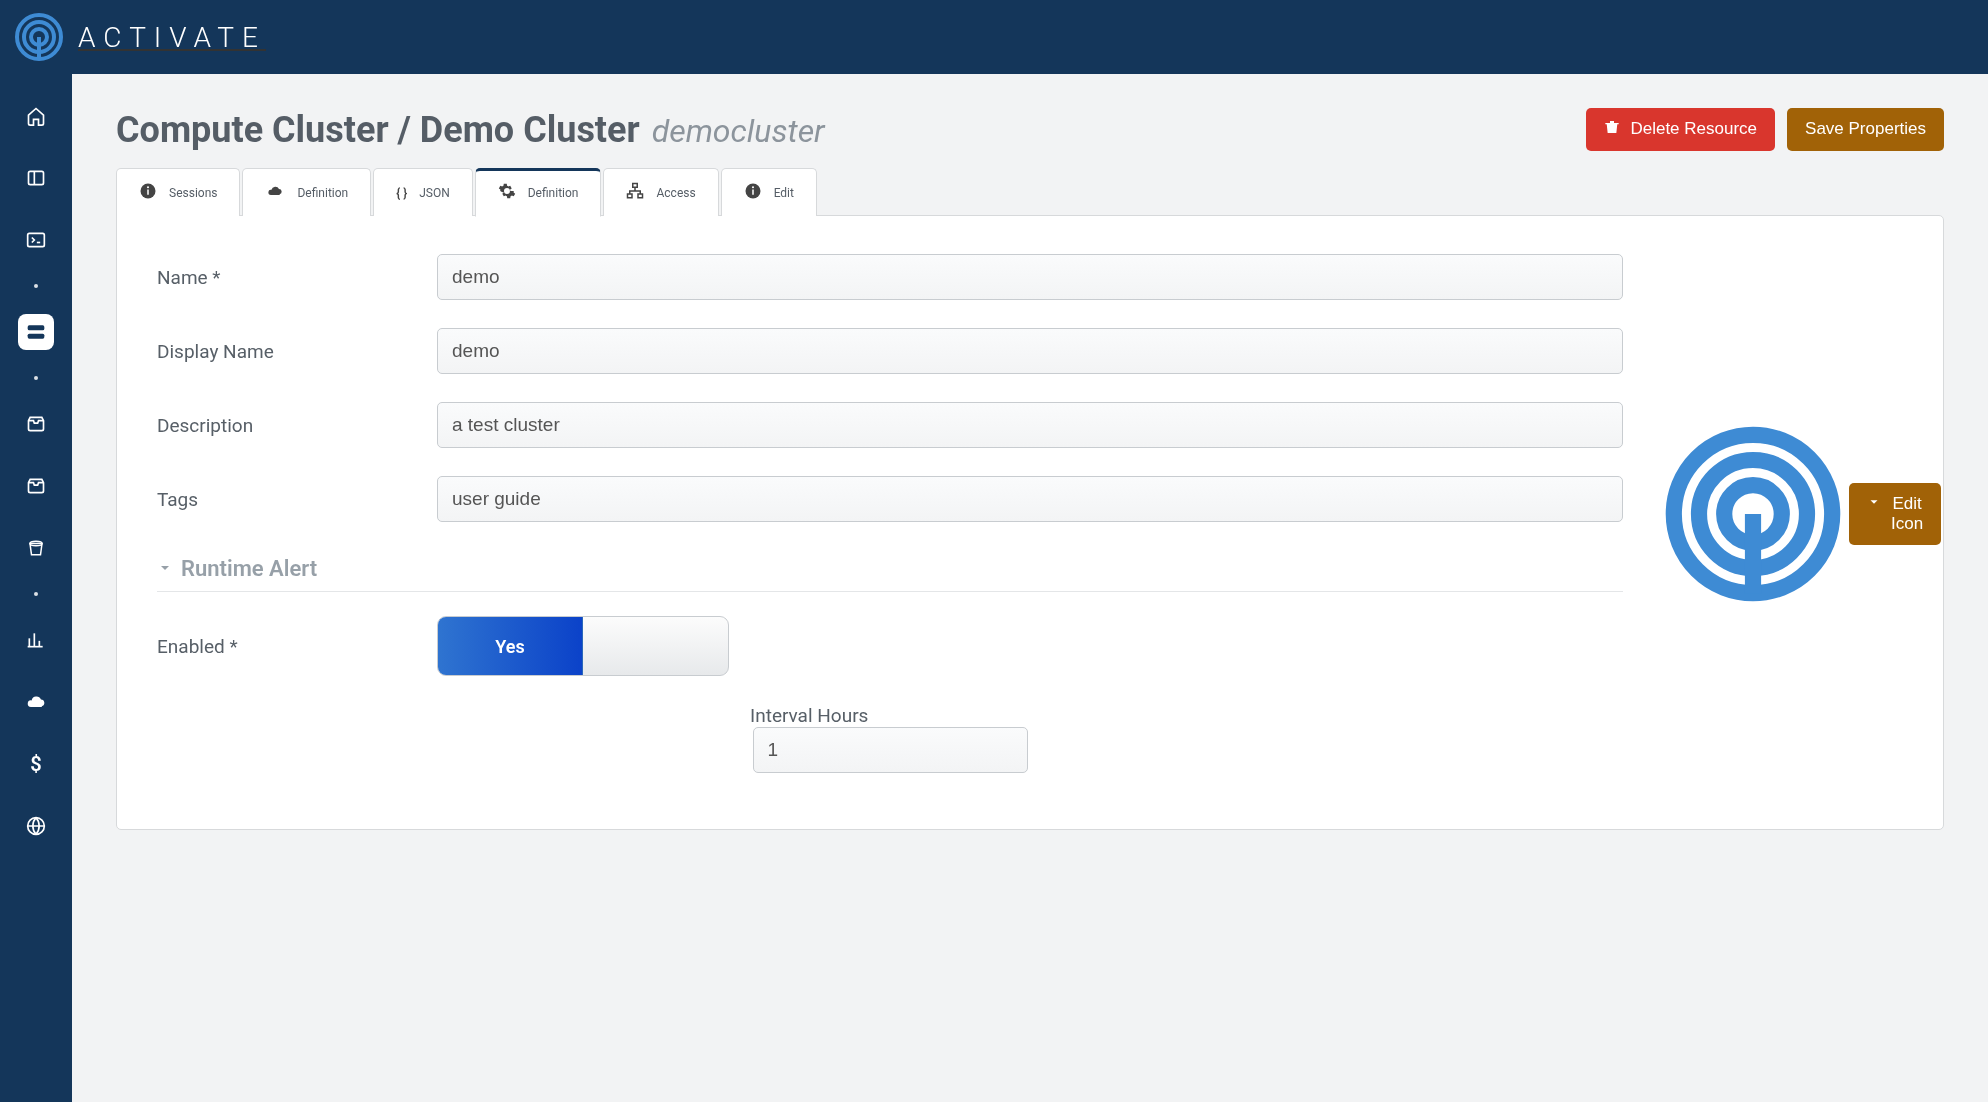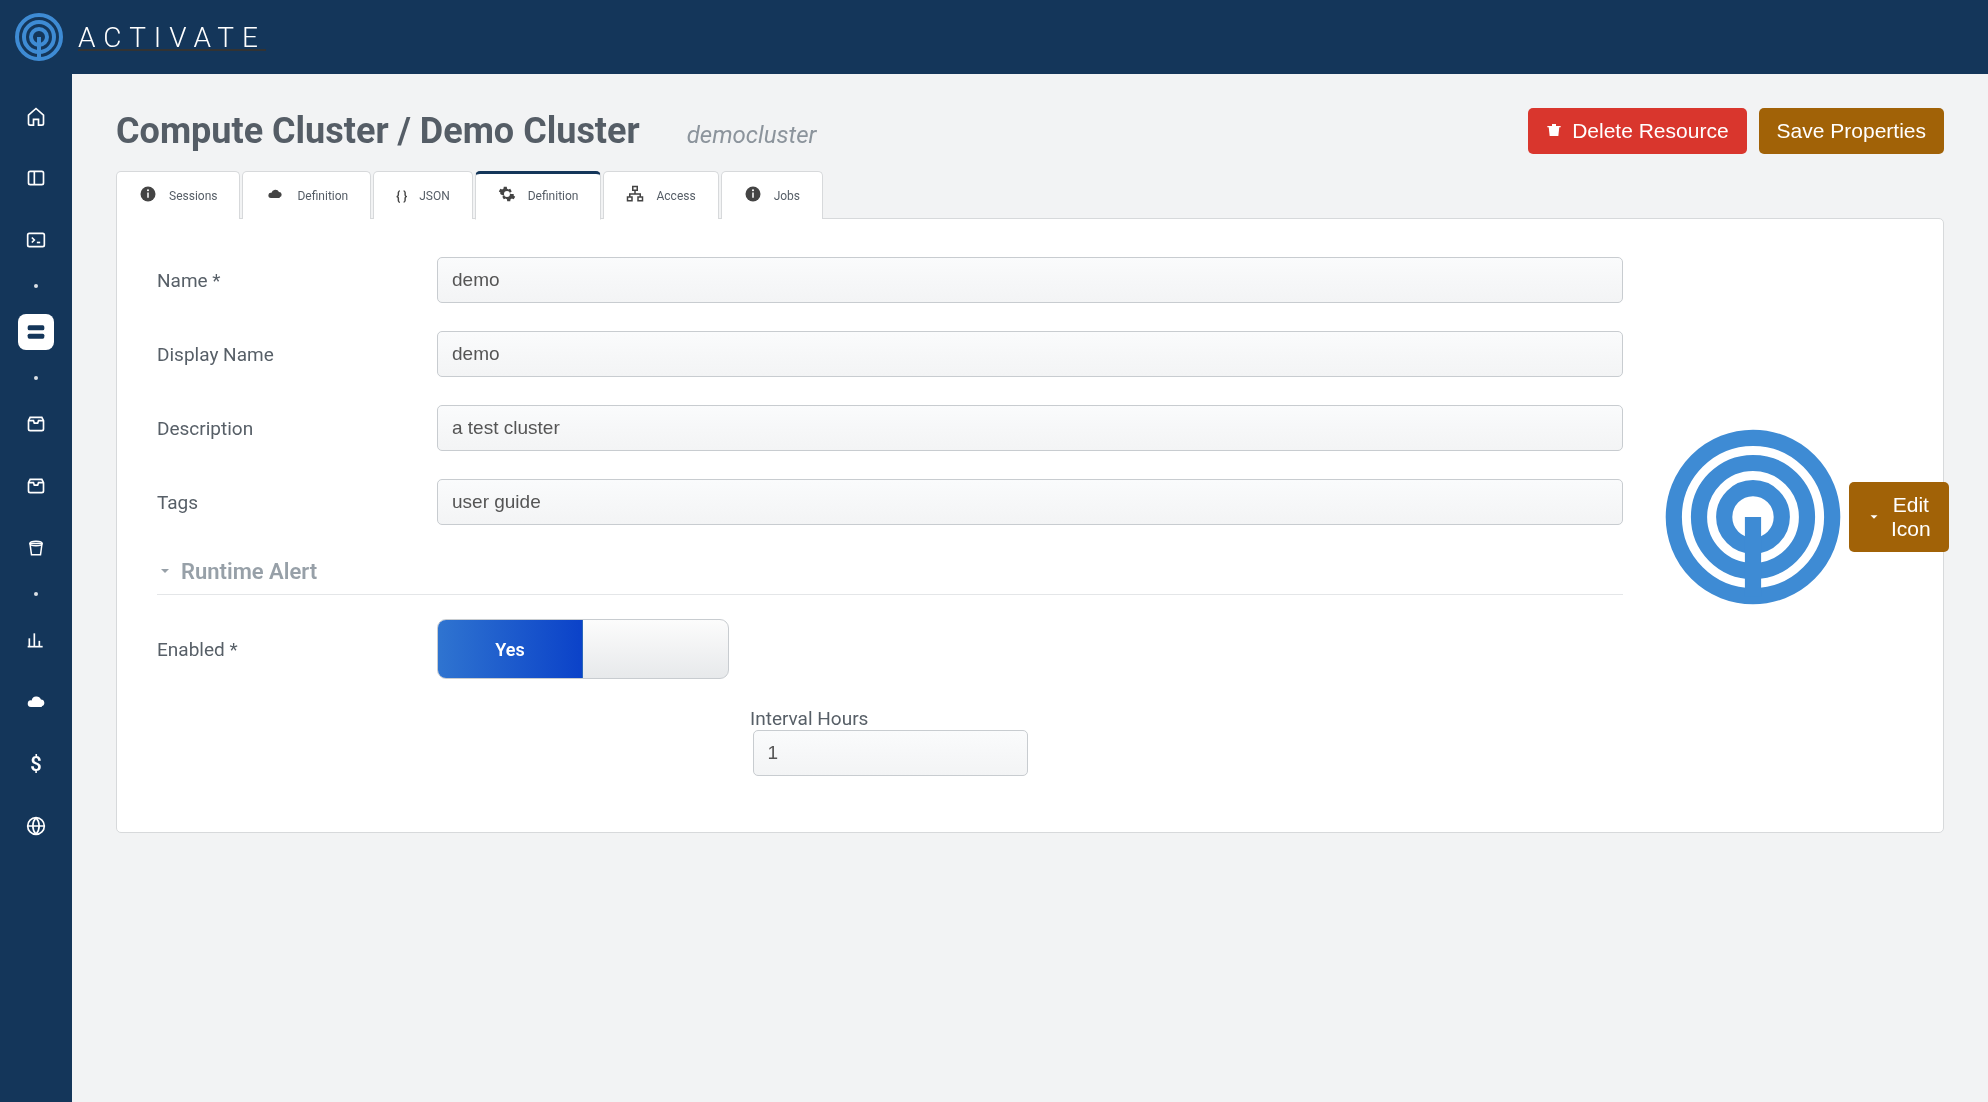--- a/index.html
+++ b/index.html
@@ -75,35 +75,33 @@
     justify-content: space-between;
     margin-bottom: 16px;
   }
   .page-title-wrap { display: flex; align-items: baseline; gap: 12px; flex-wrap: wrap;}
   .page-title {
     font-size: 36px;
     font-weight: 700;
     color: #555d66;
   }
   .page-subtitle {
-    font-size: 24px;
+    font-size: 32px;
     font-style: italic;
     color: #8c949c;
     font-weight: 400;
-    margin-left: 35px;
   }
   .header-actions { display: flex; gap: 12px; }
   .btn {
     display: inline-flex;
-    align-items: center;
     gap: 10px;
     padding: 11px 18px;
     border: none;
     border-radius: 5px;
-    font-size: 21px;
+    font-size: 17px;
     font-weight: 500;
     color: #fff;
     cursor: pointer;
   }
   .btn-danger { background: #d9362d; }
   .btn-dark { background: #a16207; }
   .tabs {
     display: flex;
     position: relative;
     top: 1px;
@@ -359,21 +357,21 @@
         <span>Access</span>
       </div>
       <div class="tab">
         <span class="ticon">
           <svg width="18" height="18" viewBox="0 0 24 24" fill="currentColor">
               <circle cx="12" cy="12" r="10"></circle>
               <rect x="11" y="10" width="2" height="7" fill="#fff"></rect>
               <circle cx="12" cy="7" r="1.4" fill="#fff"></circle>
             </svg>
         </span>
-        <span>Jobs</span>
+        <span>Edit</span>
       </div>
     </div>
 
     <div class="panel">
       <div class="panel-wrap">
         <div class="form-area">
 
           <div class="form-row">
             <label>Name *</label>
             <input class="text-input" value="demo" style="">

